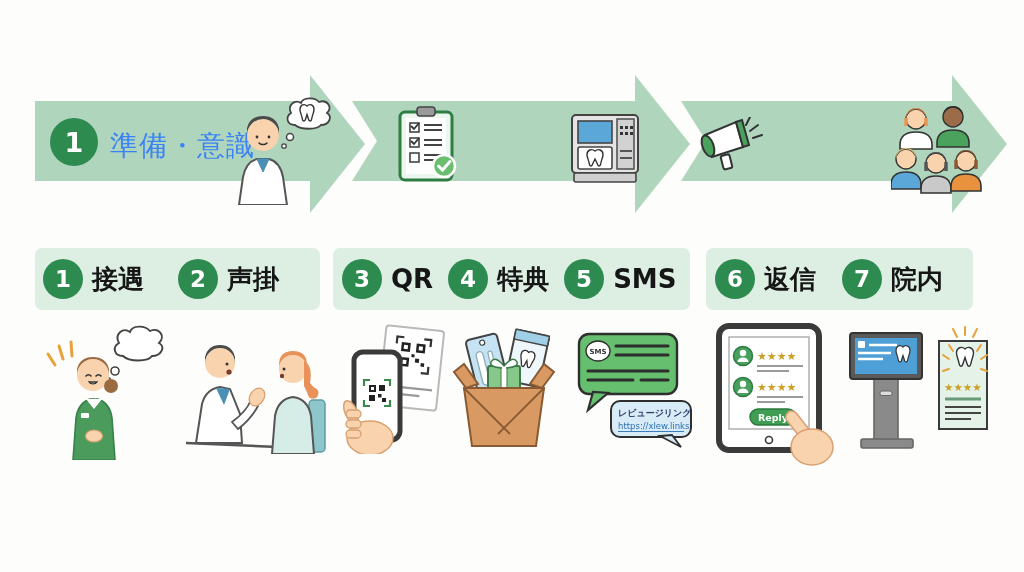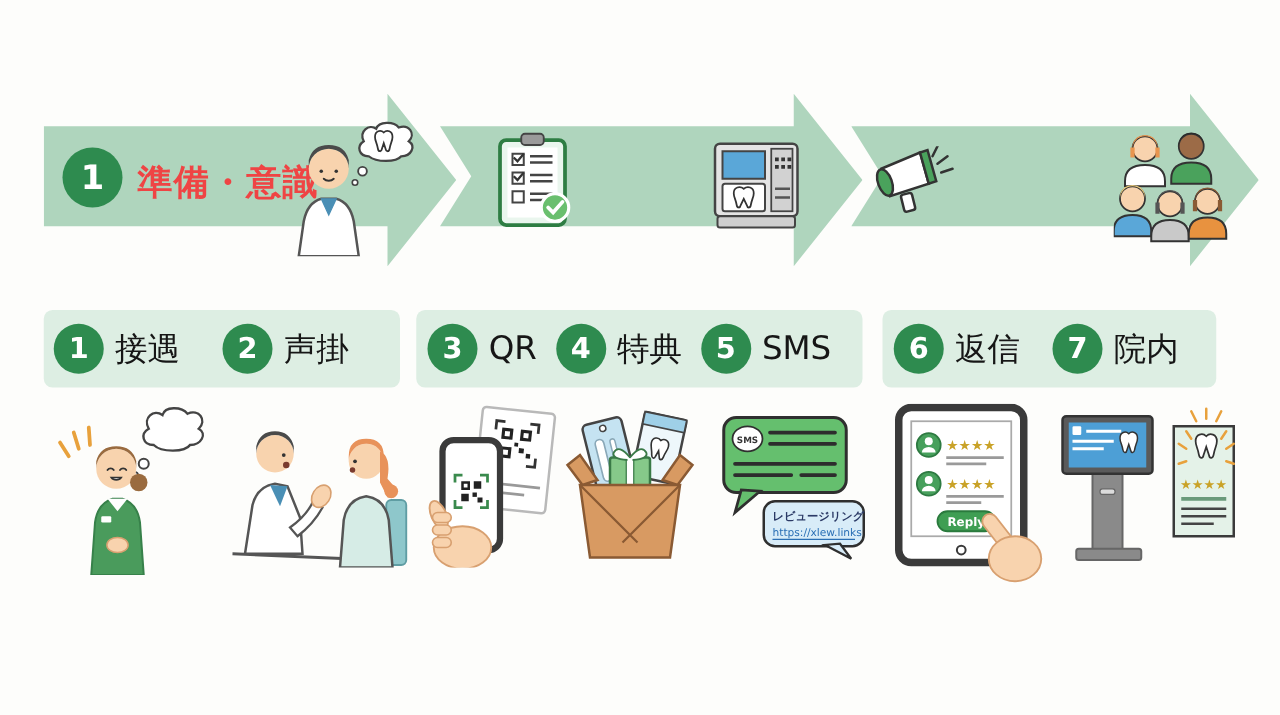--- a/index.html
+++ b/index.html
@@ -1,25 +1,25 @@
 <!DOCTYPE html>
 <html><head>
 <meta charset="utf-8">
 <style>
   *{margin:0;padding:0;box-sizing:border-box}
   html,body{background:#ffffff}
   body{font-family:"DejaVu Sans","Liberation Sans",sans-serif}
   .canvas{position:relative;width:1024px;height:572px;background:#fdfdfb;overflow:hidden}
   .abs{position:absolute}
-  .arrow-label{position:absolute;font-weight:bold;color:#ef4444;font-size:28px;letter-spacing:1px;white-space:nowrap}
+  .arrow-label{position:absolute;font-weight:normal;color:#3b82f6;font-size:28px;letter-spacing:1px;white-space:nowrap}
   .num-circle{position:absolute;border-radius:50%;background:#2e8b4f;color:#fff;font-weight:bold;display:flex;align-items:center;justify-content:center}
   .step-bar{position:absolute;height:62px;background:#ddeee3;border-radius:7px;display:flex;align-items:center}
   .step{display:flex;align-items:center;gap:9px}
   .step .num-circle{position:static;width:40px;height:40px;font-size:23px;flex:0 0 auto}
-  .step-label{font-weight:normal;font-size:26px;color:#161616;white-space:nowrap}
+  .step-label{font-weight:bold;font-size:26px;color:#161616;white-space:nowrap}
   svg text{font-family:"DejaVu Sans","Liberation Sans",sans-serif}
 </style>
 </head>
 <body>
 
 <div class="canvas">
 
   <div class="abs" style="left:35px;top:75px;width:330px;height:138px">
     <svg class="abs" style="left:0;top:0" width="330" height="138" viewBox="0 0 330 138">
       <polygon points="0,26 275,26 275,0 330,69 275,138 275,106 0,106" fill="#afd5bd"></polygon>

